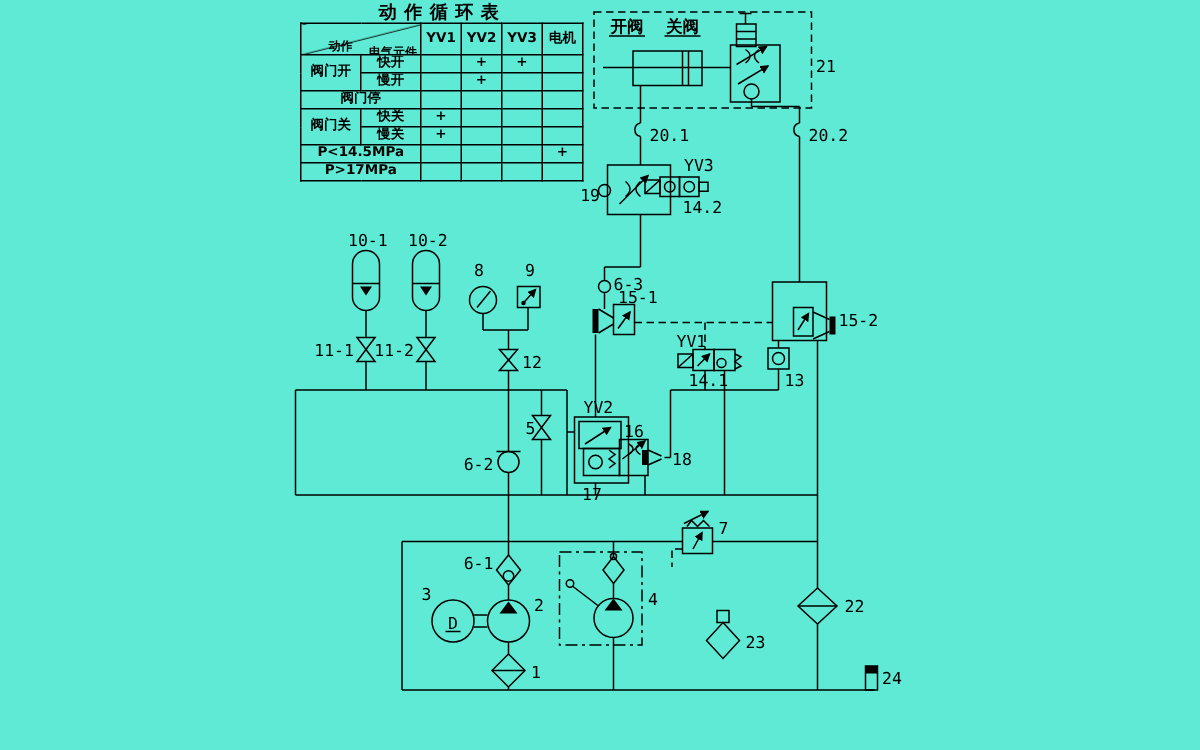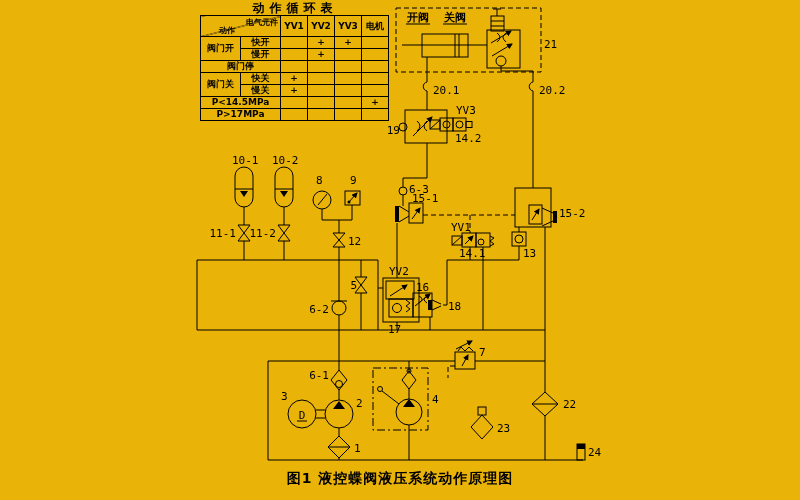--- a/index.html
+++ b/index.html
@@ -1,27 +1,27 @@
 <!DOCTYPE html>
 <html><head>
 <meta charset="utf-8">
 <style>
   html,body{margin:0;padding:0;background:#fff;}
-  #stage{position:relative;width:800px;height:500px;background:#eab308;overflow:hidden;
+  #stage{position:relative;width:800px;height:500px;background:#5eead4;overflow:hidden;
          font-family:"DejaVu Sans",sans-serif;color:#000;}
   
   #tbl-title{position:absolute;left:200px;top:0px;width:190px;text-align:center;
              font-size:12px;font-weight:bold;letter-spacing:5px;}
   table.cycle{position:absolute;left:200px;top:15px;border-collapse:collapse;table-layout:fixed;}
   table.cycle td{border:1px solid #000;font-size:9px;font-weight:bold;text-align:center;
                  padding:0;height:11px;line-height:11px;overflow:hidden;white-space:nowrap;}
   table.cycle tr.hdr td{height:20px;}
   td.diag{position:relative;
       background:linear-gradient(to bottom right,transparent calc(50% - 0.6px),#000 50%,transparent calc(50% + 0.6px));}
-  td.diag .tr{position:absolute;top:1px;right:2px;font-size:8px;}
+  td.diag .tr{position:absolute;top:13px;right:2px;font-size:8px;}
   td.diag .bl{position:absolute;bottom:0px;left:18px;font-size:8px;}
   #tbl-note{position:absolute;left:196px;top:111px;width:210px;font-size:9px;font-weight:bold;white-space:nowrap;}
   
   #caption{position:absolute;left:0;top:470px;width:800px;text-align:center;
            font-size:14px;font-weight:bold;letter-spacing:1px;}
   
   svg{position:absolute;left:0;top:0;}
   .ln{stroke:#000;stroke-width:1;fill:none;}
   .dash{stroke-dasharray:5 3;}
   .dashdot{stroke-dasharray:8 3 2 3;}
@@ -399,14 +399,13 @@
     <text x="302" y="419" text-anchor="middle">D</text>
     <text x="356" y="407">2</text>
     <text x="354" y="452">1</text>
     <text x="432" y="403">4</text>
     <text x="479" y="356">7</text>
     <text x="563" y="408">22</text>
     <text x="497" y="432">23</text>
     <text x="588" y="456">24</text>
   </svg>
 
-  <div id="caption">图1 液控蝶阀液压系统动作原理图</div>
 </div>
 
 </body></html>

